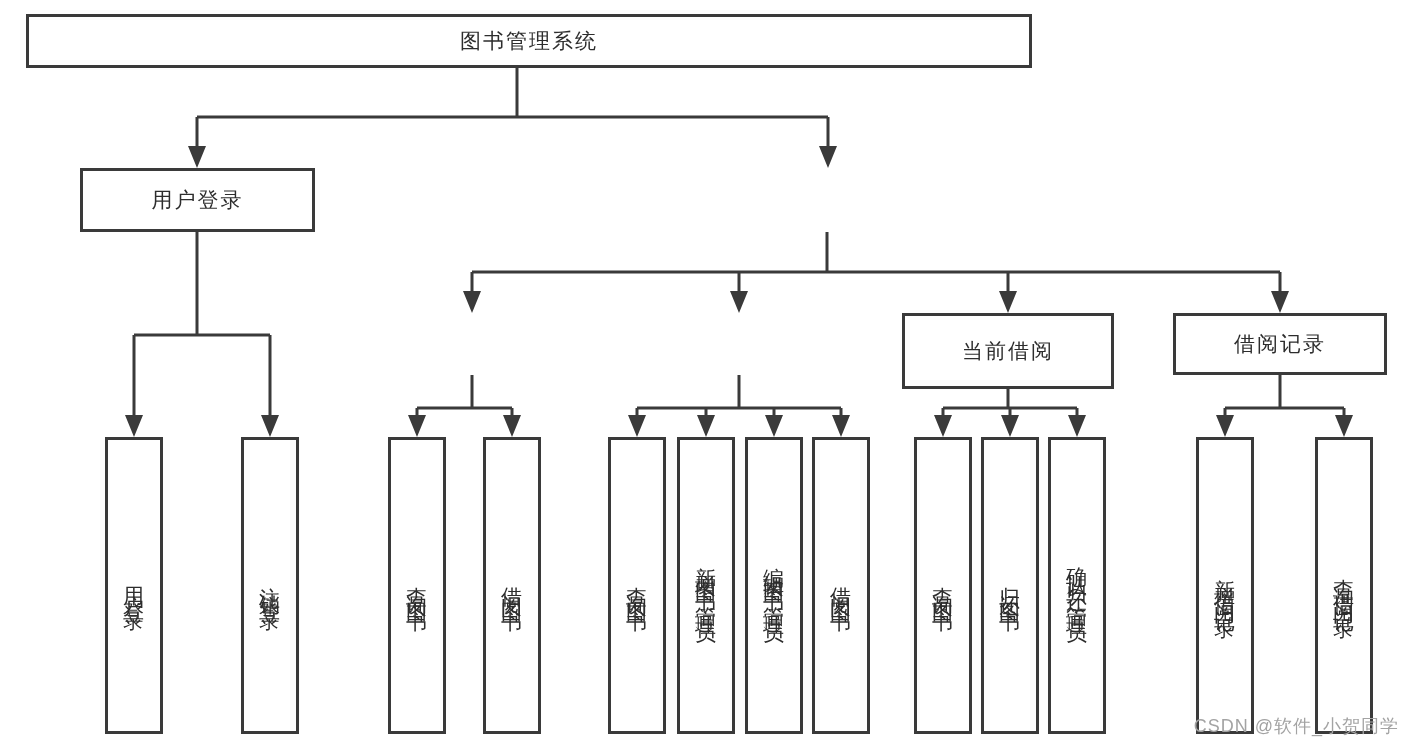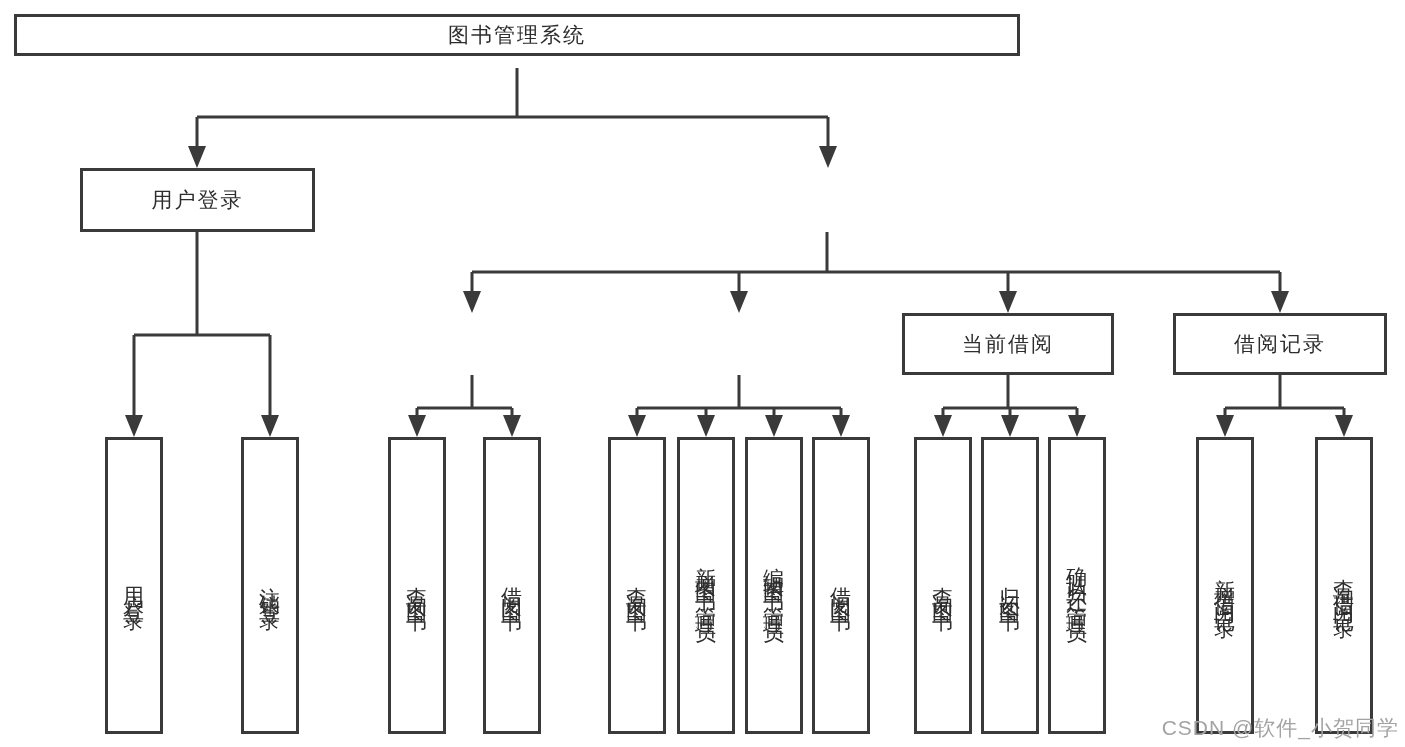--- a/index.html
+++ b/index.html
@@ -39,21 +39,21 @@
     font-size: 21px;
     letter-spacing: 8px;
     line-height: 1;
   }
   #watermark {
     position: absolute;
     right: 6px;
     top: 714px;
     z-index: 2;
     color: #a3a3a3;
-    font-size: 21px;
+    font-size: 18px;
     letter-spacing: 1px;
     white-space: nowrap;
     text-align: center;
   }
 </style>
 </head>
 <body>
 
 <div id="canvas">
 
@@ -81,29 +81,29 @@
       M697 415 L715 415 L706 437 Z
       M765 415 L783 415 L774 437 Z
       M832 415 L850 415 L841 437 Z
       M934 415 L952 415 L943 437 Z
       M1001 415 L1019 415 L1010 437 Z
       M1068 415 L1086 415 L1077 437 Z
       M1216 415 L1234 415 L1225 437 Z
       M1335 415 L1353 415 L1344 437 Z"></path>
   </svg>
 
-  <div class="node hbox" style="left:14px;top:14px;width:1006px;height:42px">
+  <div class="node hbox" style="left:26px;top:14px;width:1006px;height:54px">
     <span>图书管理系统</span>
   </div>
 
   <div class="node hbox" style="left:80px;top:168px;width:235px;height:64px">
     <span>用户登录</span>
   </div>
 
-  <div class="node hbox" style="left:902px;top:313px;width:212px;height:62px">
+  <div class="node hbox" style="left:902px;top:313px;width:212px;height:76px">
     <span>当前借阅</span>
   </div>
   <div class="node hbox" style="left:1173px;top:313px;width:214px;height:62px">
     <span>借阅记录</span>
   </div>
 
   <div class="node vbox" style="left:105px;top:437px;width:58px;height:297px">
     <span>用户登录</span>
   </div>
   <div class="node vbox" style="left:241px;top:437px;width:58px;height:297px">

